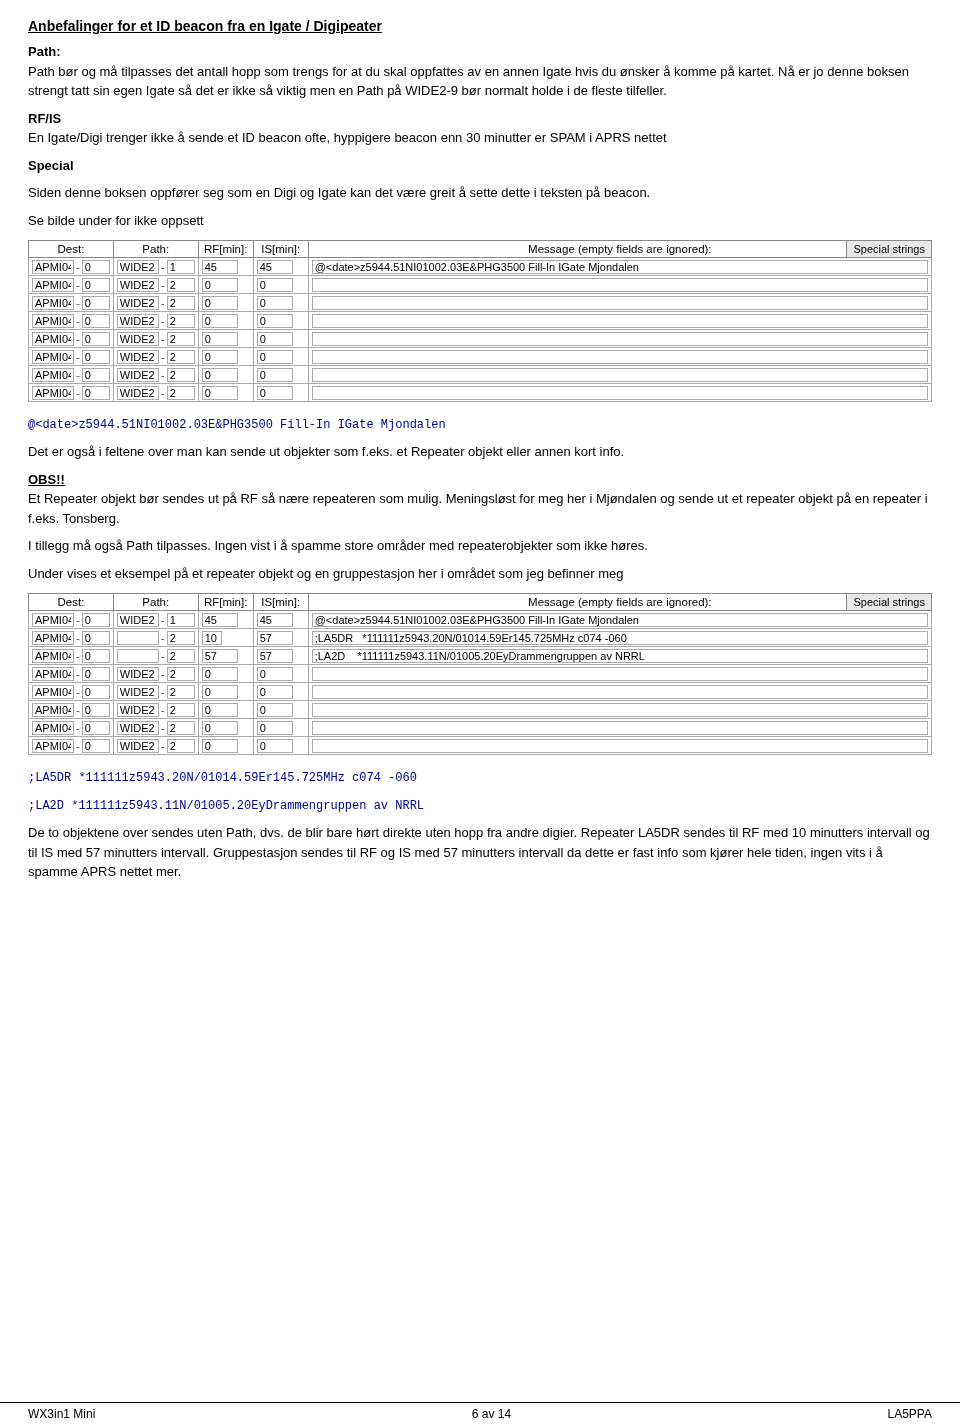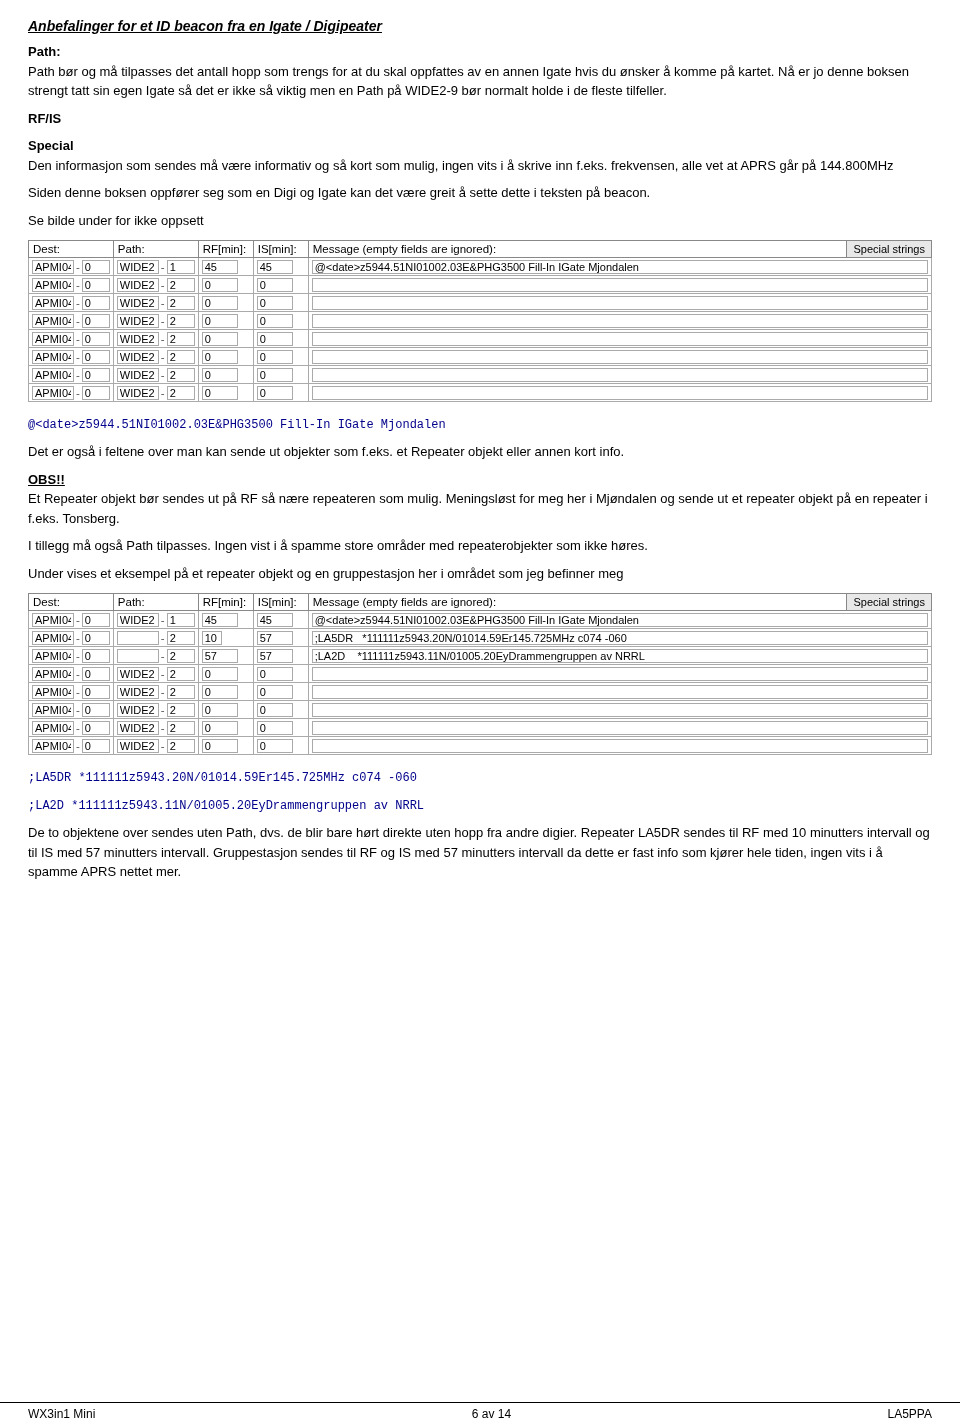--- a/index.html
+++ b/index.html
@@ -10,21 +10,20 @@
       background: #fff;
       width: 960px;
       min-height: 1425px;
       padding: 18px 28px 24px 28px;
     }
     h2 {
       font-size: 14px;
       font-weight: bold;
       text-decoration: underline;
       margin-bottom: 8px;
-      font-style: italic;
     }
     p {
       margin-bottom: 8px;
       line-height: 1.5;
     }
     .mono {
       font-family: 'Courier New', Courier, monospace;
       font-size: 12px;
       color: #00008b;
     }
@@ -48,21 +47,21 @@
       z-index: 2;
     }
     table.beacon-table {
       border-collapse: collapse;
       width: 100%;
       font-size: 11.5px;
     }
     table.beacon-table th {
       border: 1px solid #888;
       padding: 2px 4px;
-      text-align: left;
+      text-align: center;
       background: #fff;
       font-weight: normal;
       white-space: nowrap;
     }
     table.beacon-table td {
       border: 1px solid #aaa;
       padding: 1px 3px;
       background: #fff;
       height: 18px;
     }
@@ -121,25 +120,25 @@
 
 <h2>Anbefalinger for et ID beacon fra en Igate / Digipeater</h2>
 
 <p>
   <span class="bold">Path:</span><br>
   <span>Path bør og må tilpasses det antall hopp som trengs for at du skal oppfattes av en annen Igate hvis du ønsker å komme på kartet. Nå er jo denne boksen strengt tatt sin egen Igate så det er ikke så viktig men en Path på WIDE2-9 bør normalt holde i de fleste tilfeller.</span>
 </p>
 
 <p>
   <span class="bold">RF/IS</span><br>
+  <span>En Igate/Digi trenger ikke å sende et ID beacon ofte, hyppigere beacon enn 30 minutter er SPAM i APRS nettet</span>
 </p>
 
 <p>
   <span class="bold">Special</span><br>
-  <span>Den informasjon som sendes må være informativ og så kort som mulig, ingen vits i å skrive inn f.eks. frekvensen, alle vet at APRS går på 144.800MHz</span>
 </p>
 
 <p>Siden denne boksen oppfører seg som en Digi og Igate kan det være greit å sette dette i teksten på beacon.</p>
 
 <p>Se bilde under for ikke oppsett</p>
 
 <div class="beacon-table-wrapper">
   <button class="special-strings-btn">Special strings</button>
   <table class="beacon-table">
     <thead>

